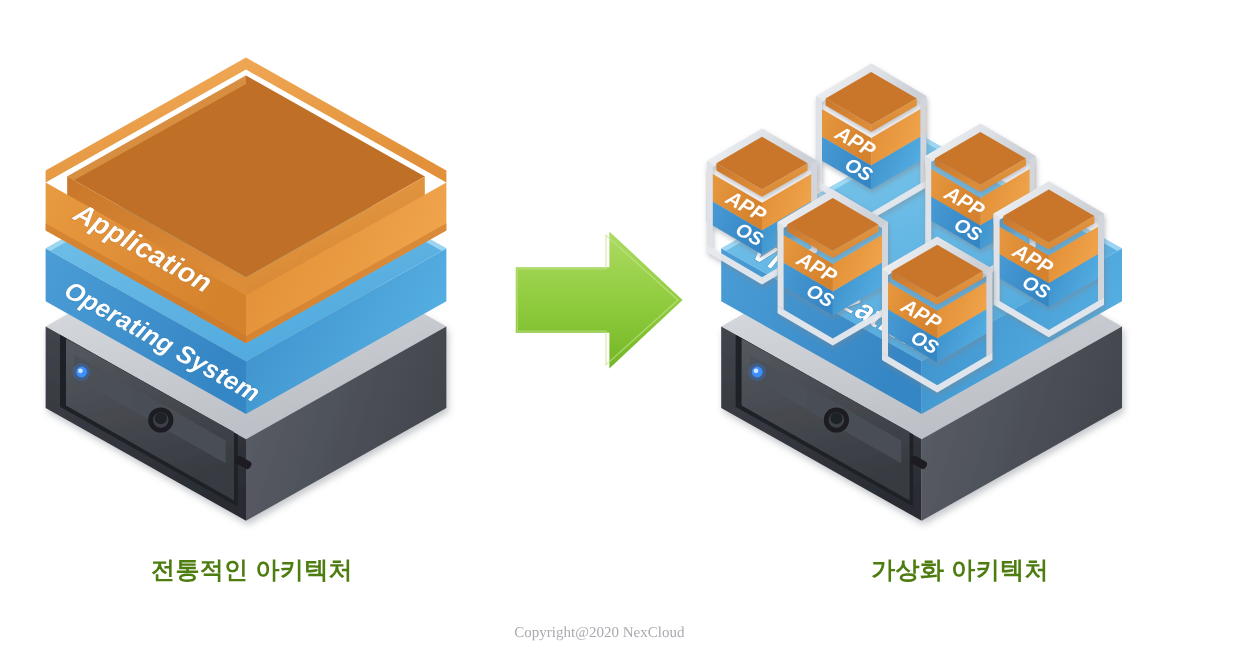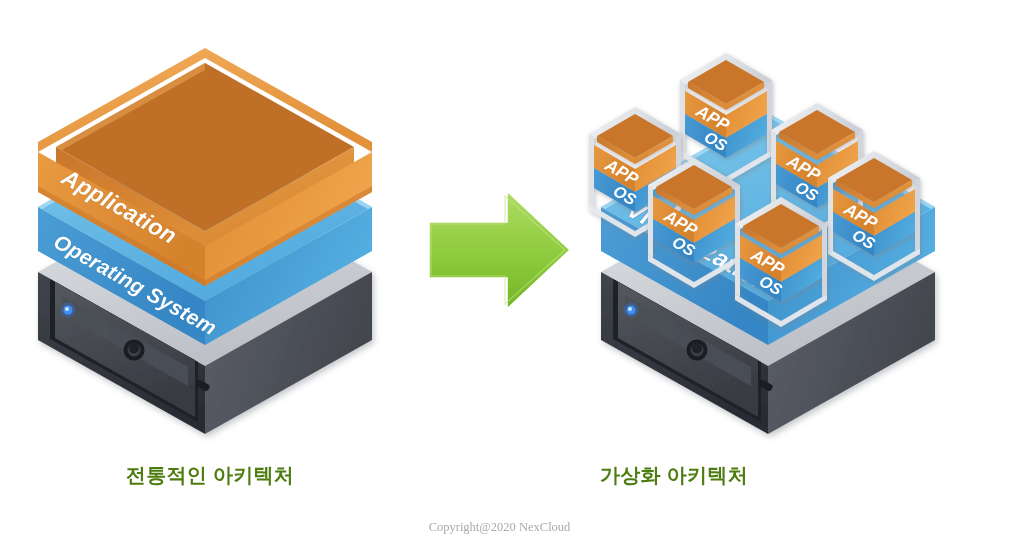--- a/index.html
+++ b/index.html
@@ -12,21 +12,21 @@
   #diagram{position:absolute;left:0;top:0;}
   .label-ko{
     position:absolute;
     font-family:"Liberation Sans", sans-serif;
     font-size:20px;font-weight:bold;
     color:#4d7c0f;
     white-space:nowrap;
     letter-spacing:0.3px;
   }
   #label-left{left:0;top:462px;width:420px;text-align:center;}
-  #label-right{left:600px;top:462px;width:400px;text-align:left;}
+  #label-right{left:600px;top:462px;width:400px;text-align:center;}
   #copyright{
     position:absolute;left:0;top:520px;width:999px;text-align:center;
     font-family:"Liberation Serif", serif;
     font-size:12.5px;color:#a9a9b0;white-space:nowrap;
   }
 </style>
 </head>
 <body style="background: rgb(255, 255, 255);">
 
 <div id="stage">

